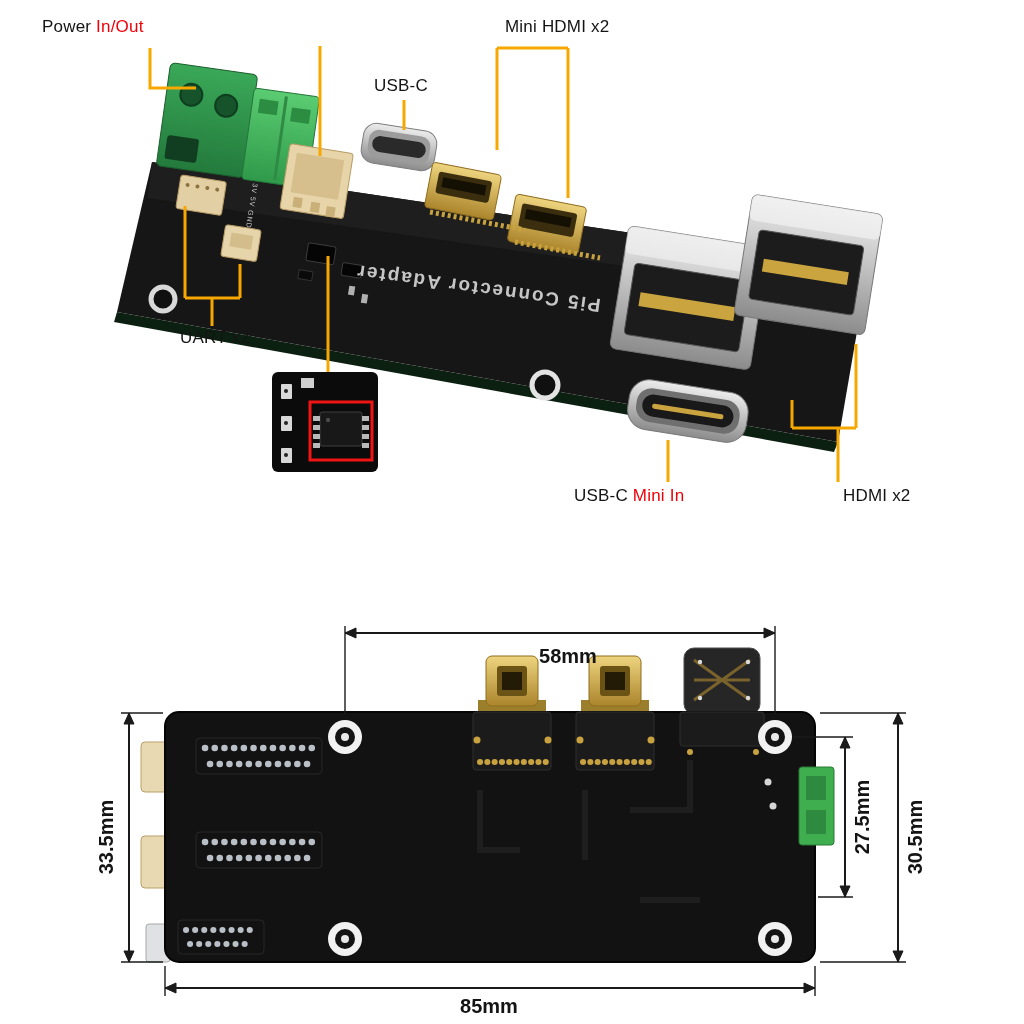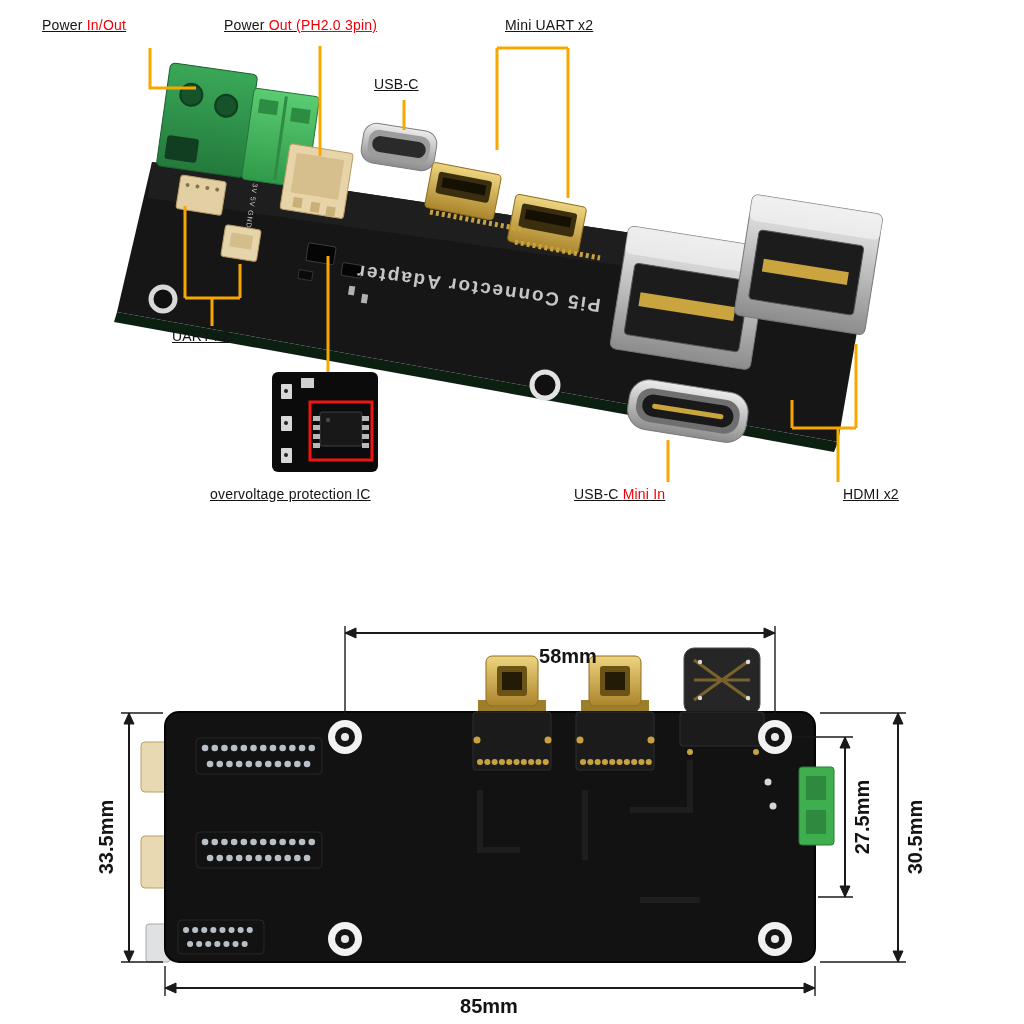--- a/index.html
+++ b/index.html
@@ -1,19 +1,19 @@
 <!DOCTYPE html>
 <html><head>
 <meta charset="utf-8">
 <style>
   html,body{margin:0;padding:0;background:#fff;}
   .canvas{position:relative;width:1024px;height:1024px;background:#ffffff;
           font-family:"Liberation Sans",sans-serif;overflow:hidden;}
   .art{position:absolute;left:0;top:0;}
-  .label{position:absolute;font-size:14px;color:#141414;white-space:nowrap;letter-spacing:.2px;text-decoration:underline;}
+  .label{position:absolute;font-size:17px;color:#141414;white-space:nowrap;letter-spacing:.2px;}
   .label .red{color:#f20009;}
   .label .u{text-decoration:underline;}
   .dim{position:absolute;font-size:20px;font-weight:bold;color:#141414;white-space:nowrap;
        transform:translate(-50%,-50%);}
   .dim.vert{transform:translate(-50%,-50%) rotate(-90deg);}
   .silk-text{position:absolute;transform:translate(-50%,-50%) rotate(188deg);
              color:#d9d9d9;font-size:19px;font-weight:bold;letter-spacing:2px;opacity:.9;white-space:nowrap;}
   .silk-small{position:absolute;transform:translate(-50%,-50%) rotate(99deg);
               color:#c9c9c9;font-size:7px;letter-spacing:1px;white-space:nowrap;}
 </style>
@@ -276,31 +276,27 @@
     <line x1="898" y1="713" x2="898" y2="962" stroke-width="2"></line>
     <polygon points="898,713 893,724 903,724"></polygon>
         <polygon points="898,962 893,951 903,951"></polygon>
   </g>
 </svg>
 
 <div class="label" style="left:42px;top:17px">
   <span>Power </span><span class="red">In/Out</span>
 </div>
 
-<div class="label" style="left:224px;top:17px">
-  <span>Power </span><span class="red">Out </span><span class="red u">(PH2.0 3pin)</span>
-</div>
-
-<div class="label" style="left:505px;top:17px">Mini UART x2</div>
+
+<div class="label" style="left:505px;top:17px">Mini HDMI x2</div>
 
 <div class="label" style="left:374px;top:76px">USB-C</div>
 
-<div class="label" style="left:172px;top:328px">UART x2</div>
-
-<div class="label" style="left:210px;top:486px">overvoltage protection IC</div>
+<div class="label" style="left:180px;top:328px">UART x2</div>
+
 
 <div class="label" style="left:574px;top:486px">
   <span>USB-C </span><span class="red">Mini In</span>
 </div>
 
 <div class="label" style="left:843px;top:486px">HDMI x2</div>
 
 <div class="silk-text" style="left:478px;top:288px">Pi5 Connector Adapter</div>
 <div class="silk-small" style="left:252px;top:206px">3V 5V GND</div>
 

